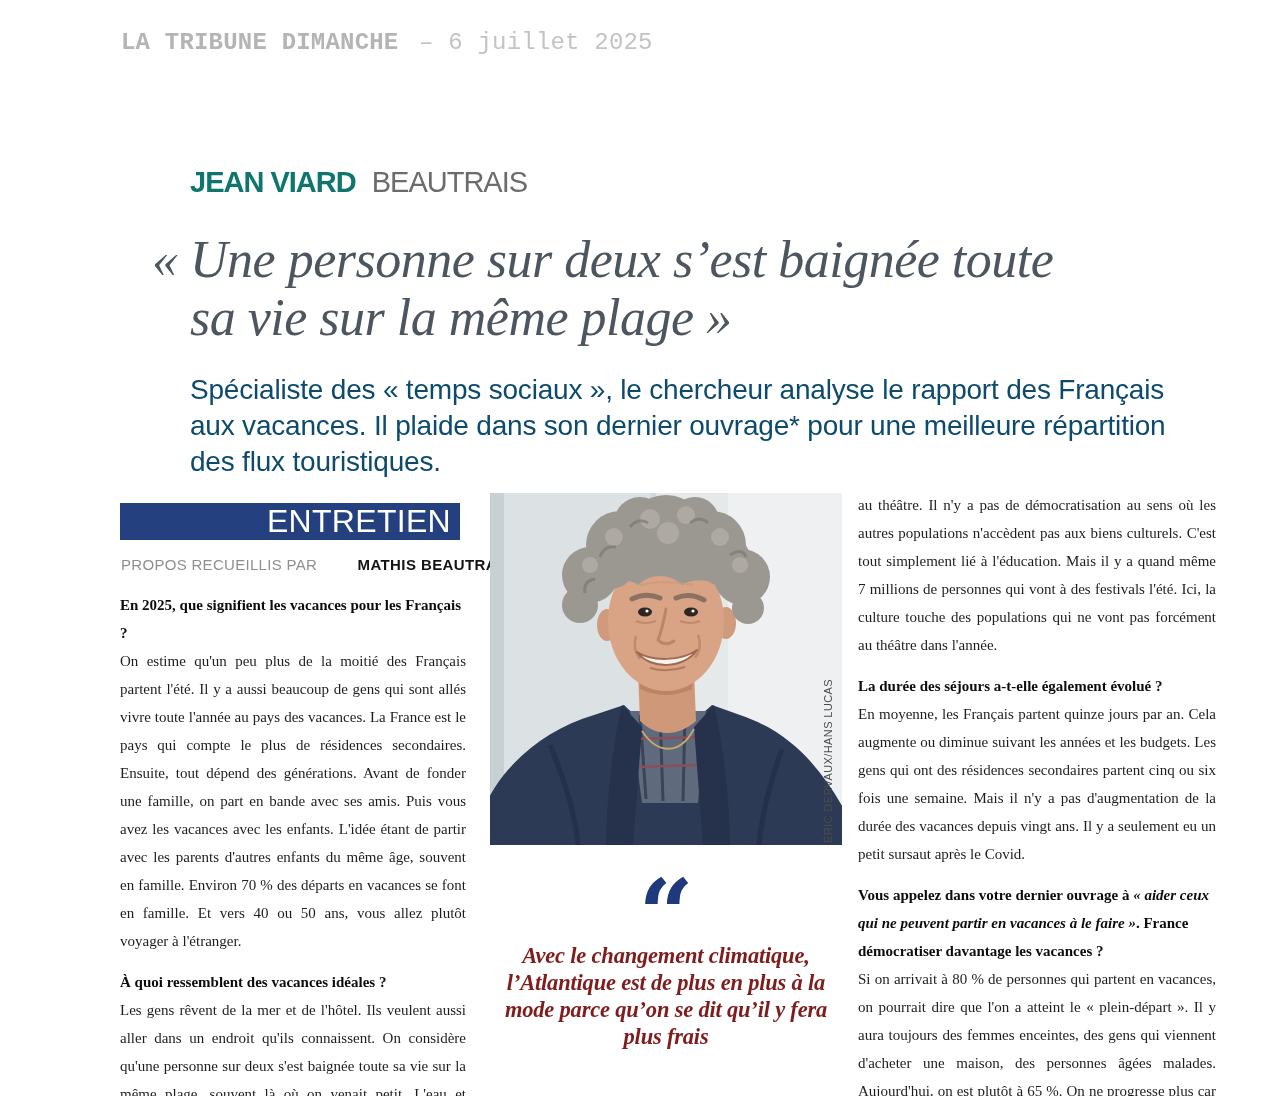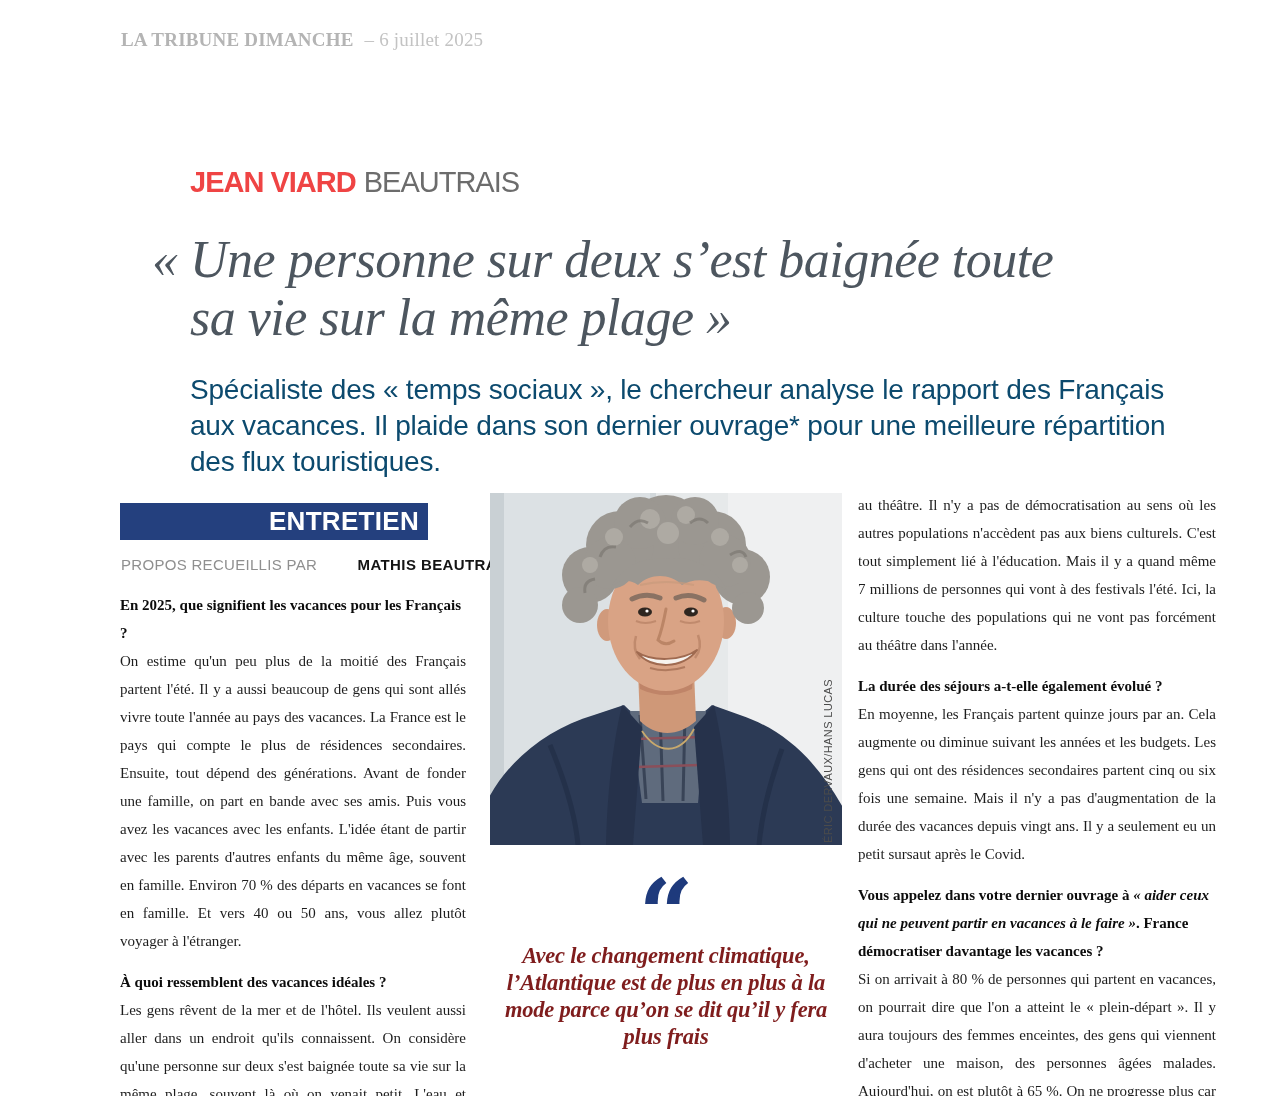--- a/index.html
+++ b/index.html
@@ -3,46 +3,46 @@
 <meta charset="utf-8">
 <style>
   html,body{margin:0;padding:0;}
   body{
     width:1282px;height:1096px;background:#ffffff;overflow:hidden;position:relative;
     font-family:"Liberation Serif", serif;
     -webkit-font-smoothing:antialiased;
   }
   .masthead{
     position:absolute;left:121px;top:29px;
-    font-family:Liberation Serif, serif;font-size:19px;letter-spacing:.2px;
+    font-family:Liberation Mono, monospace;font-size:24px;letter-spacing:.2px;
   }
   .masthead-title{font-weight:bold;color:#b4b4b4;}
   .masthead-date{color:#c3c3c3;font-weight:normal;margin-left:6px;}
 
   .kicker{
     position:absolute;left:190px;top:166px;
     font-family:"Liberation Sans", sans-serif;font-size:29px;letter-spacing:-1px;
   }
-  .kicker-name{font-weight:bold;color:#ef4444;margin-right:1px;}
+  .kicker-name{font-weight:bold;color:#0f766e;margin-right:9px;}
   .kicker-role{font-weight:400;color:#6c6c6c;}
 
   .headline{
     position:absolute;left:190px;top:196px;width:880px;
     font-style:italic;font-weight:400;font-size:52px;line-height:58px;
     color:#4d565f;text-indent:-38px;letter-spacing:-.5px;
   }
   .standfirst{
     position:absolute;left:190px;top:344px;width:985px;
     font-family:"Liberation Sans", sans-serif;font-size:28px;line-height:36px;
     color:#0c4a6e;letter-spacing:-.2px;
   }
   .section-box{
-    position:absolute;left:120px;top:503px;width:308px;height:37px;
+    position:absolute;left:120px;top:503px;width:340px;height:37px;
     background:#24407e;color:#ffffff;
-    font-family:"Liberation Sans", sans-serif;font-weight:bold;font-size:26px;
+    font-family:"Liberation Sans", sans-serif;font-weight:normal;font-size:32px;
     line-height:37px;text-align:right;padding-right:9px;box-sizing:border-box;
     letter-spacing:.3px;
   }
   .byline{
     position:absolute;left:121px;top:556px;
     font-family:"Liberation Sans", sans-serif;font-size:15px;color:#8f8f8f;
     letter-spacing:.3px;white-space:nowrap;
   }
   .byline-author{color:#141414;font-weight:bold;letter-spacing:.4px;padding-left:36px;}
   .byline-divider{display:inline-block;width:2px;height:21px;background:#bcbcbc;

